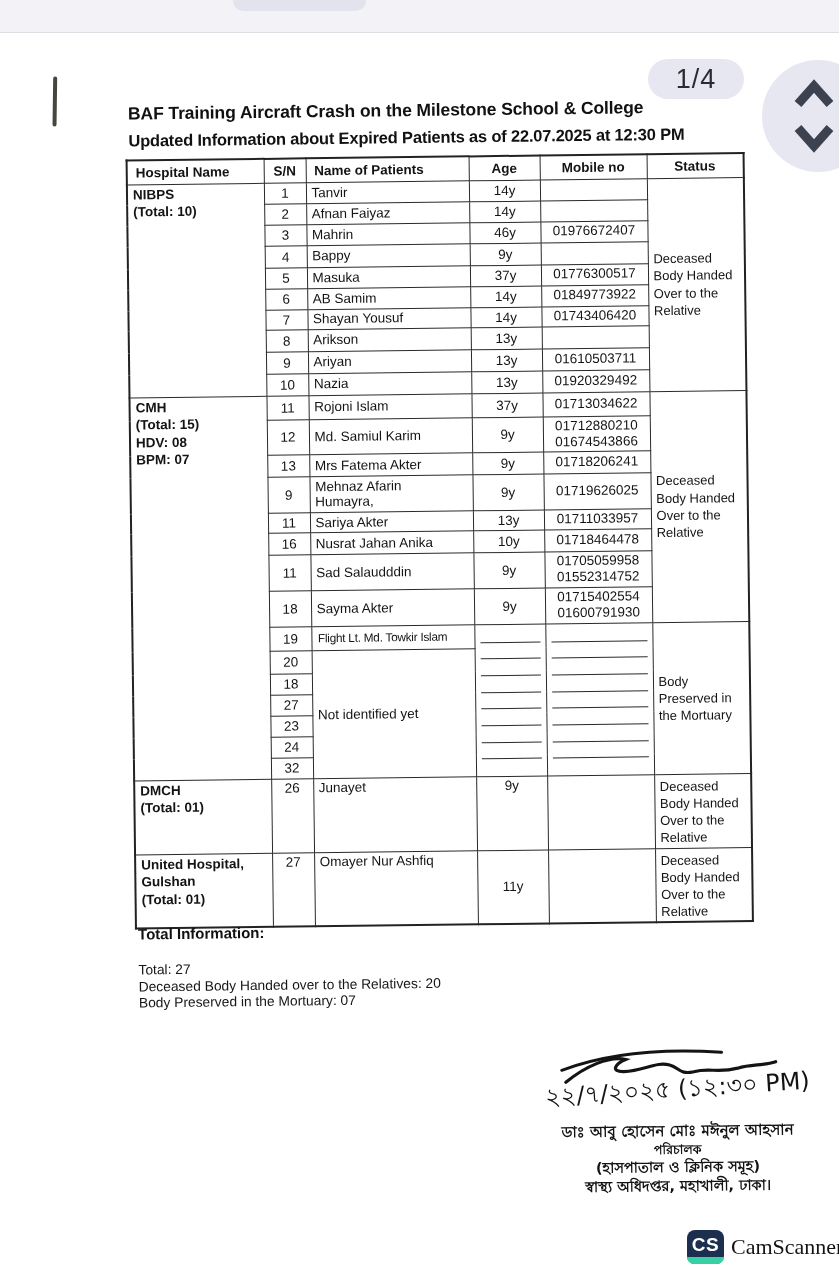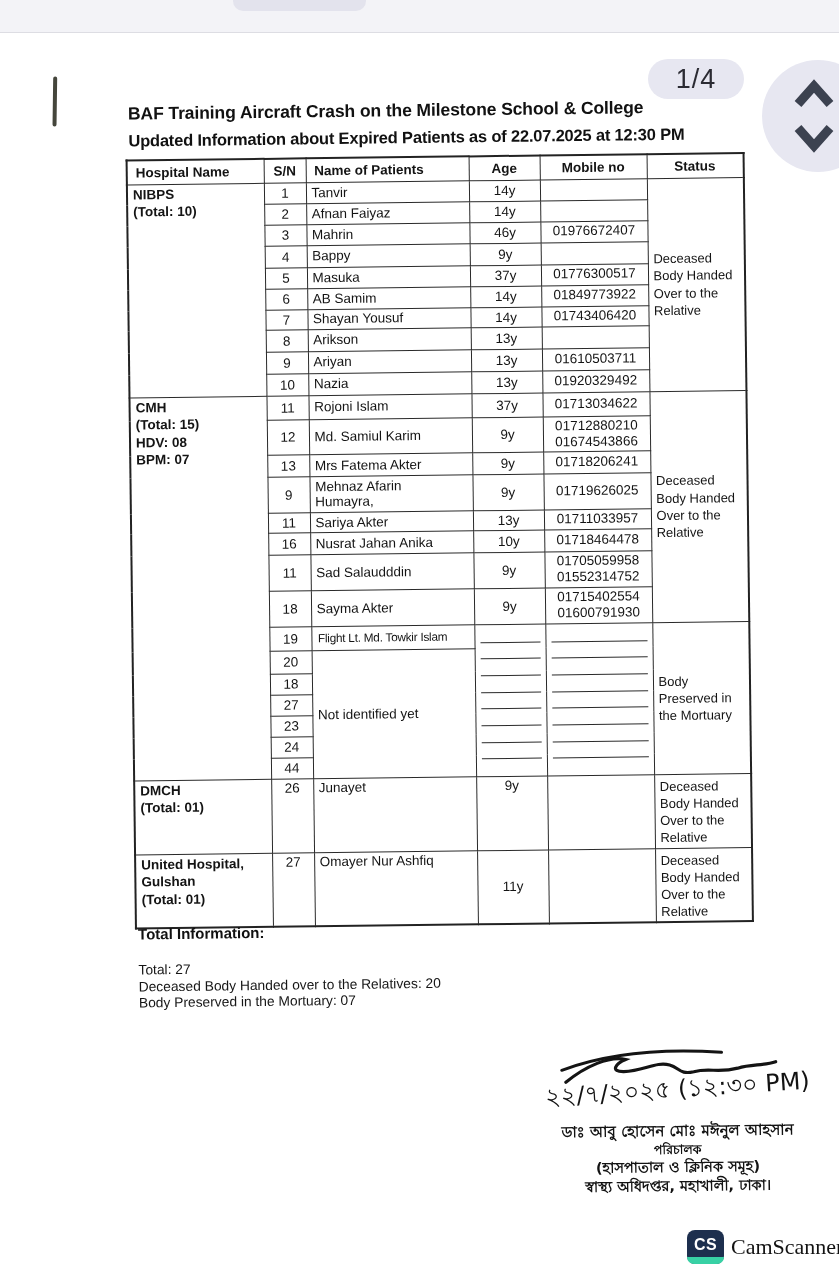--- a/index.html
+++ b/index.html
@@ -90,21 +90,21 @@
   .signoff .l4 { font-size:14.5px; line-height:19px; }
 
   .camscanner {
     position:absolute; left:687px; top:1230px; z-index:6;
     display:flex; align-items:center; gap:7px;
   }
   .cs-box {
     width:37px; height:34px; border-radius:8px; background:#1d2f4e;
     position:relative; display:flex; align-items:center; justify-content:center;
   }
-  .cs-box .cs-txt { color:#fff; font-weight:700; font-size:16px; letter-spacing:0.5px; margin-top:-4px; }
+  .cs-box .cs-txt { color:#fff; font-weight:700; font-size:19px; letter-spacing:0.5px; margin-top:-4px; }
   .cs-box .cs-strip { position:absolute; left:0; bottom:0; width:100%; height:7px;
     background:#38d1a5; border-radius:0 0 8px 8px; }
   .cs-label { font-family:"Liberation Serif", serif; font-size:22px; color:#131313; }
 </style>
 </head>
 <body>
 
 <div class="topbar">
   <div class="topbar-tab"></div>
 </div>
@@ -309,21 +309,21 @@
       <tr style="height:21px">
         <td class="c-sn">27</td>
       </tr>
       <tr style="height:21px">
         <td class="c-sn">23</td>
       </tr>
       <tr style="height:21px">
         <td class="c-sn">24</td>
       </tr>
       <tr style="height:21px">
-        <td class="c-sn">44</td>
+        <td class="c-sn">32</td>
       </tr>
 
       <tr style="height:70px">
         <td class="c-hosp">DMCH
 (Total: 01)</td>
         <td class="c-sn v-top">26</td>
         <td class="c-name v-top">Junayet</td>
         <td class="c-age v-top">9y</td>
         <td class="c-mob"></td>
         <td class="c-status top">Deceased Body Handed Over to the Relative</td>

